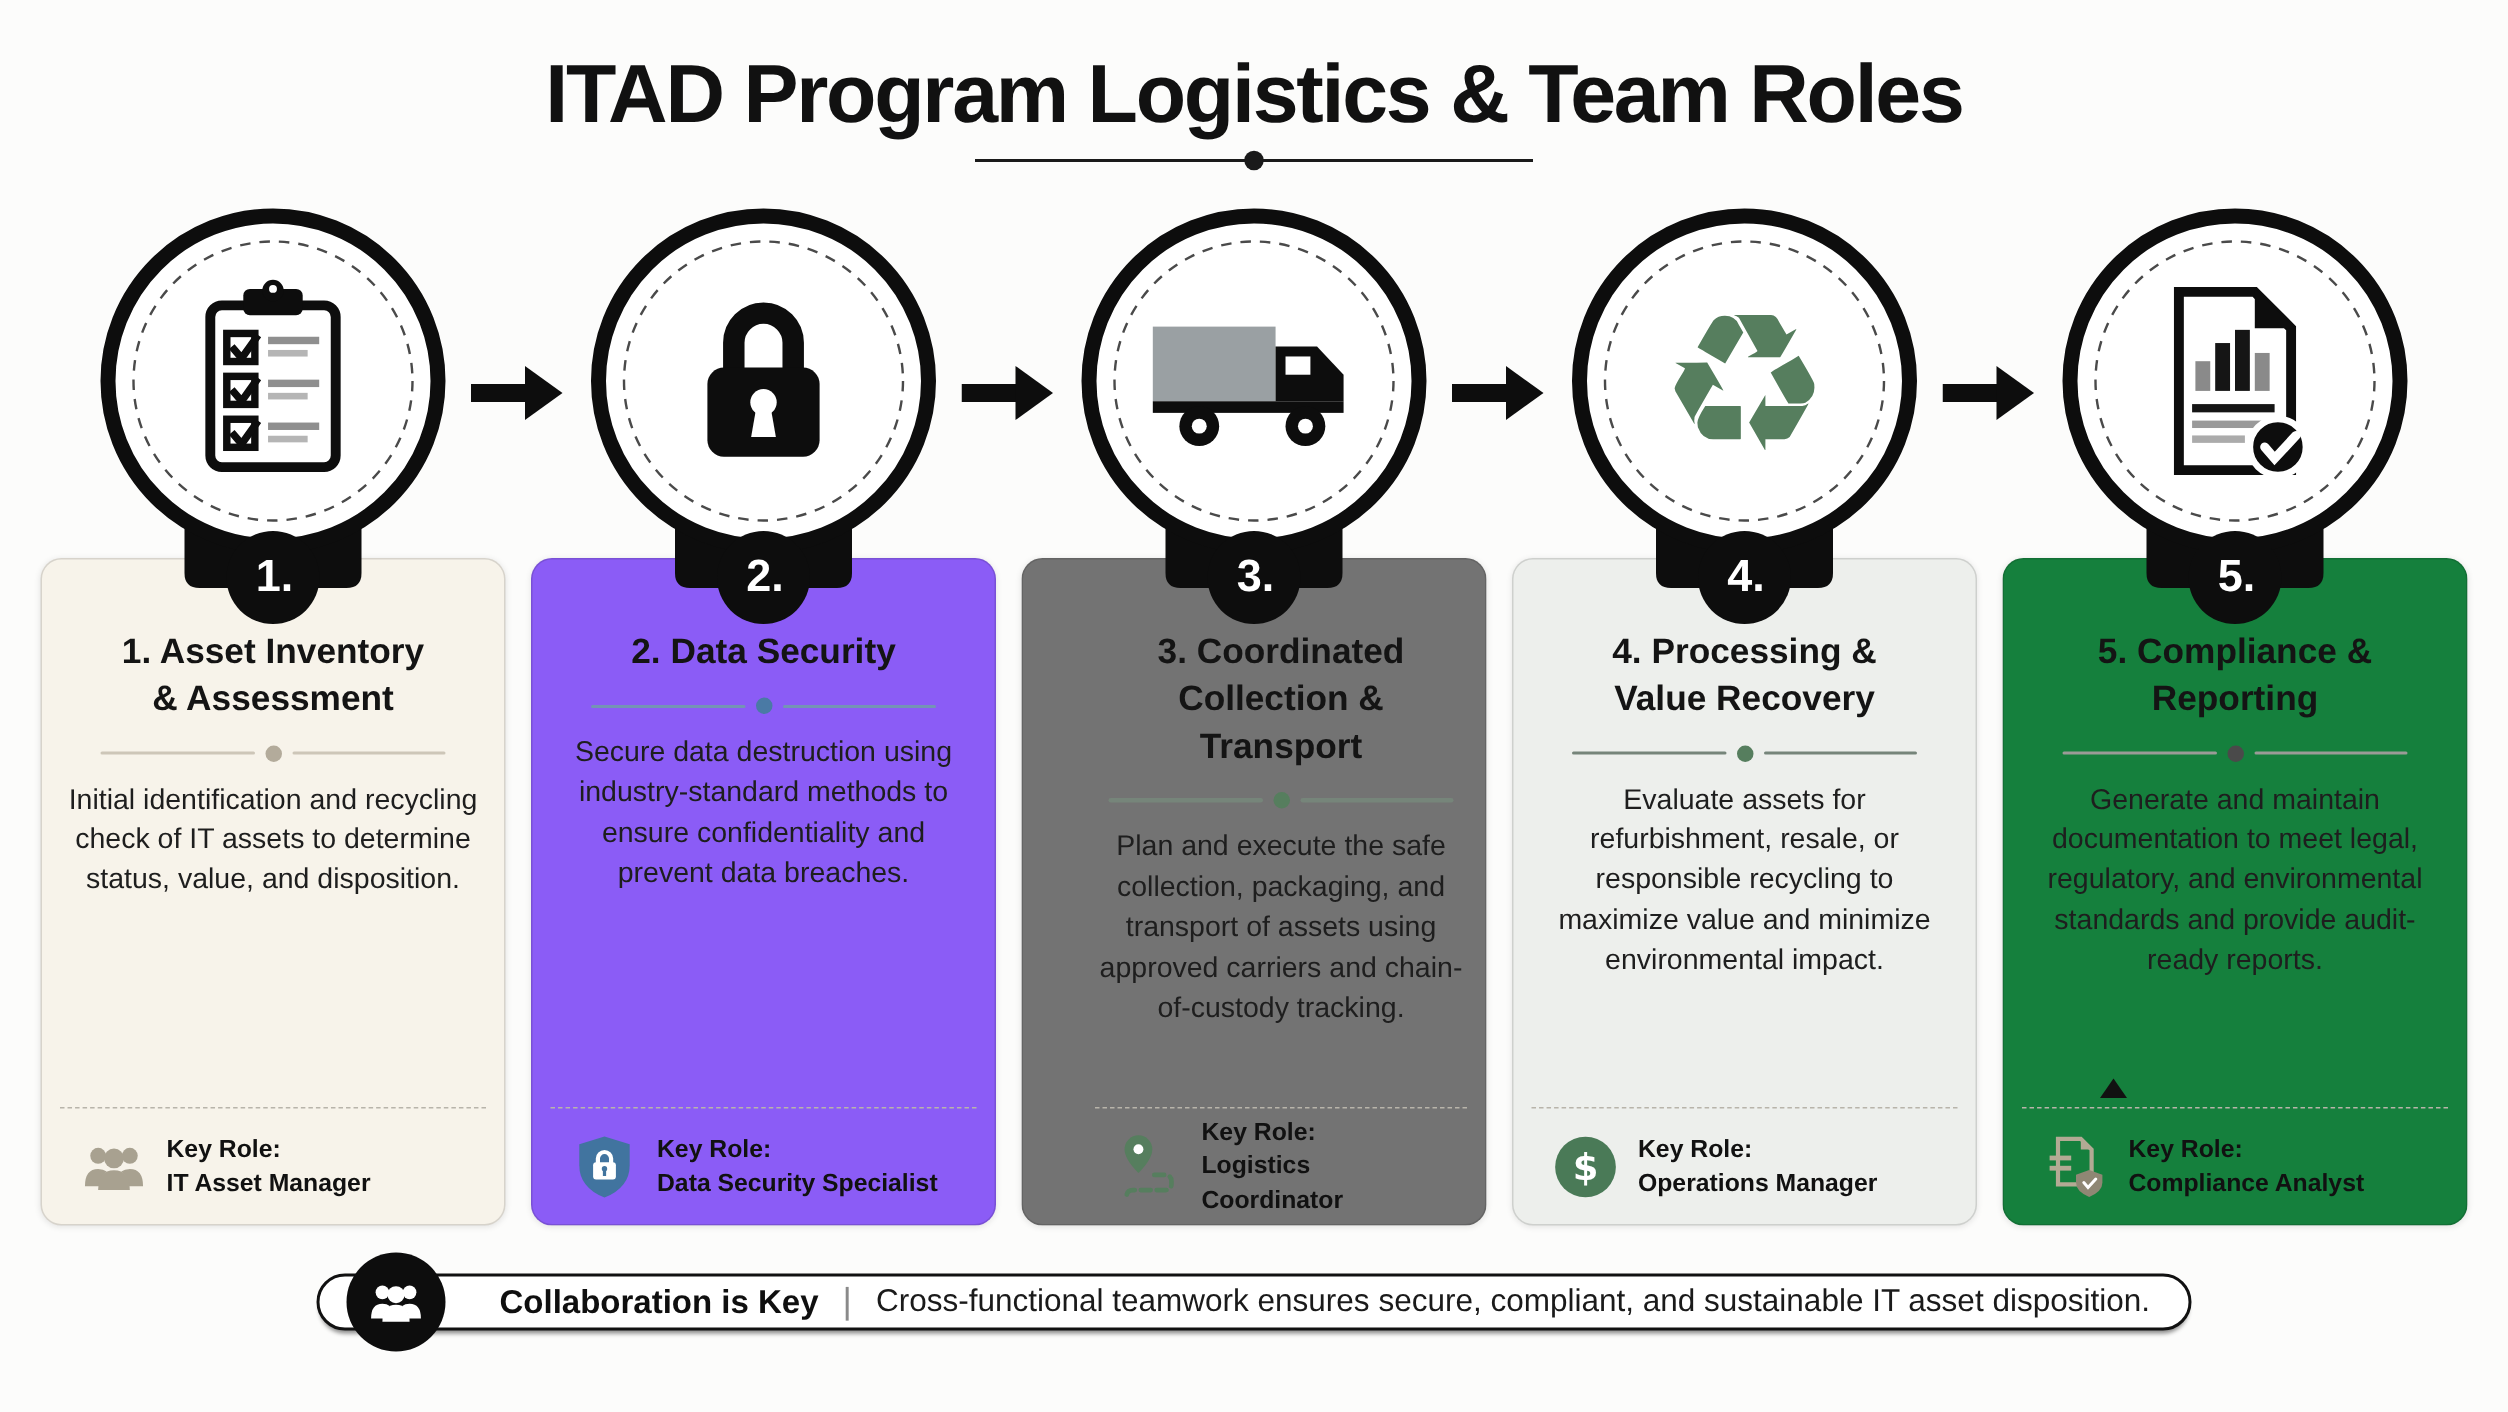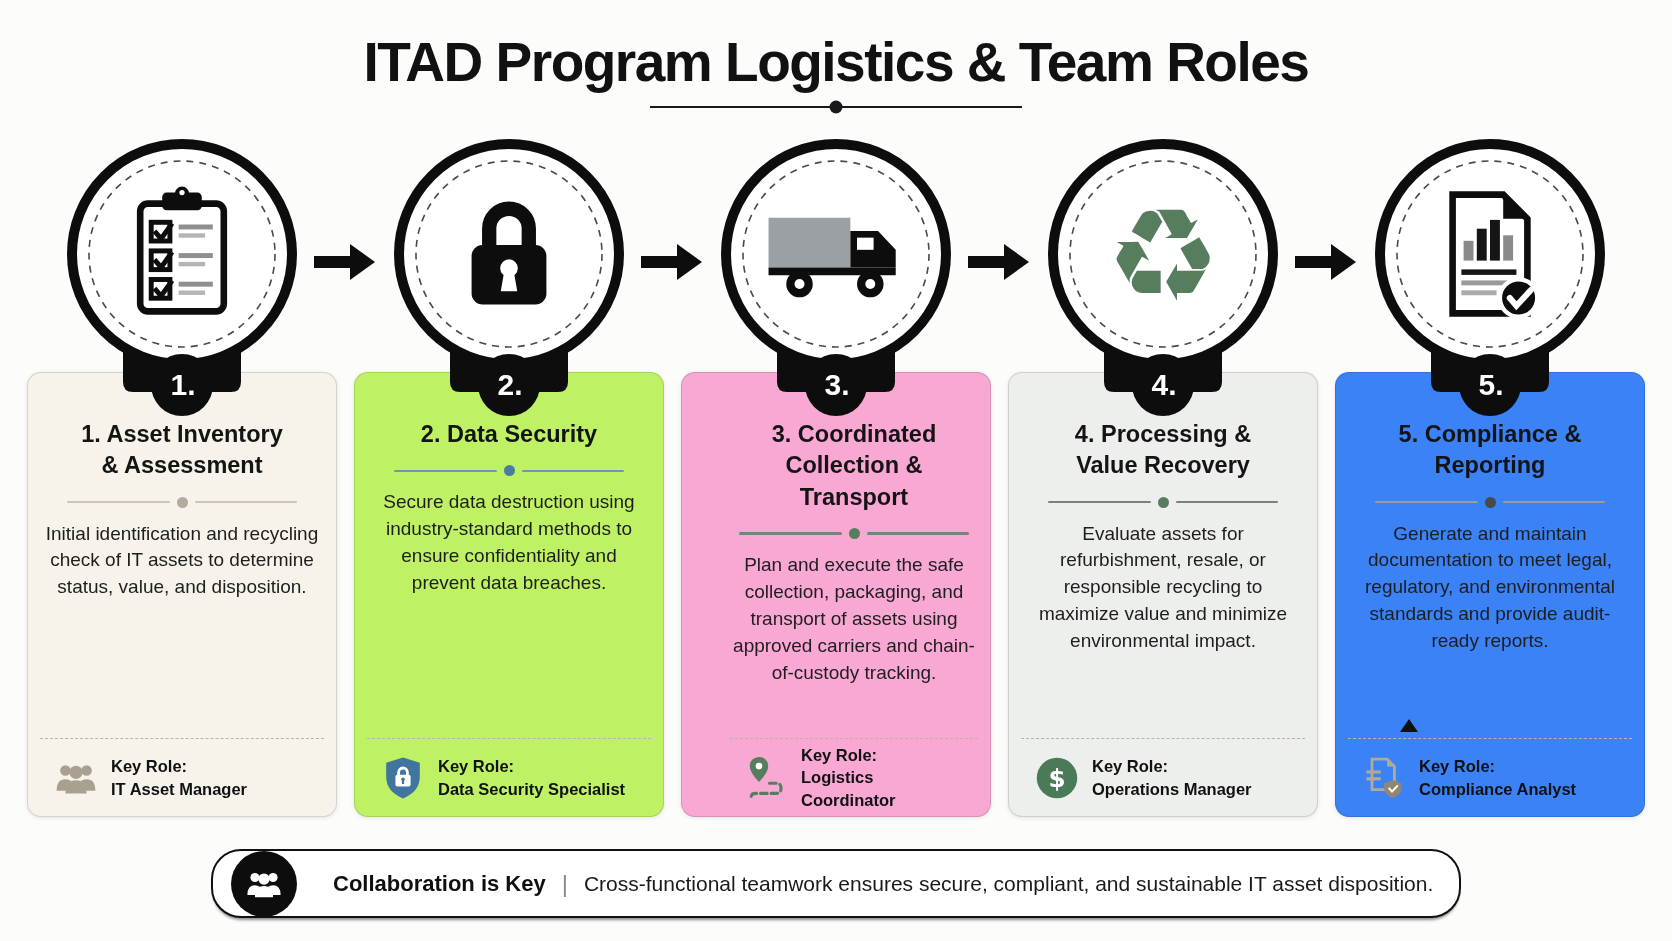--- a/index.html
+++ b/index.html
@@ -46,24 +46,24 @@
   }
 
   .card {
     margin-top:-20px; height:445px; z-index:1; position:relative;
     border-radius:14px; border:1px solid rgba(0,0,0,0.13);
     box-shadow:0 1px 4px rgba(0,0,0,0.10);
     display:flex; flex-direction:column;
     padding:46px 12px 0 12px; text-align:center;justify-content:space-between;
   }
   .card-s1 { background:#f7f3ea; }
-  .card-s2 { background:#bef264; }
-  .card-s3 { background:#f9a8d4;padding-left:48px; }
+  .card-s2 { background:#8b5cf6; }
+  .card-s3 { background:#737373;padding-left:48px; }
   .card-s4 { background:#edefec; }
-  .card-s5 { background:#3b82f6; }
+  .card-s5 { background:#15803d; }
 
   .card-title { font-size:23.5px; font-weight:bold; line-height:1.33; color:#141414; }
   .card-title span { display:block; }
 
   .card-divider {
     display:flex; align-items:center; justify-content:center;
     gap:7px; margin:15px auto 13px; width:230px;
   }
   .card-divider .dl { height:2.5px; flex:1; border-radius:2px; }
   .card-divider .dd { width:11px; height:11px; border-radius:50%; }
@@ -88,21 +88,21 @@
   .fa1 { left:287px; } .fa2 { left:614px; } .fa3 { left:941px; } .fa4 { left:1268px; }
 
   .artifact-tri {
     position:absolute; left:64px; bottom:84px; width:0; height:0;
     border-left:9px solid transparent; border-right:9px solid transparent;
     border-bottom:13px solid #111;
   }
 
   
   .footer-bar {
-    width:1250px; height:69px; margin:32px auto 0;
+    width:1250px; height:38px; margin:32px auto 0;
     background:#fff; border:2px solid #111; border-radius:30px;
     position:relative; display:flex; align-items:center;
     padding-left:120px; gap:16px;
     box-shadow:0 4px 3px -2px rgba(0,0,0,0.45);
   }
   .footer-circle {
     position:absolute; left:18px; top:50%; transform:translateY(-50%);
     width:66px; height:66px; border-radius:50%; background:#0d0d0d;
     display:flex; align-items:center; justify-content:center;
   }

